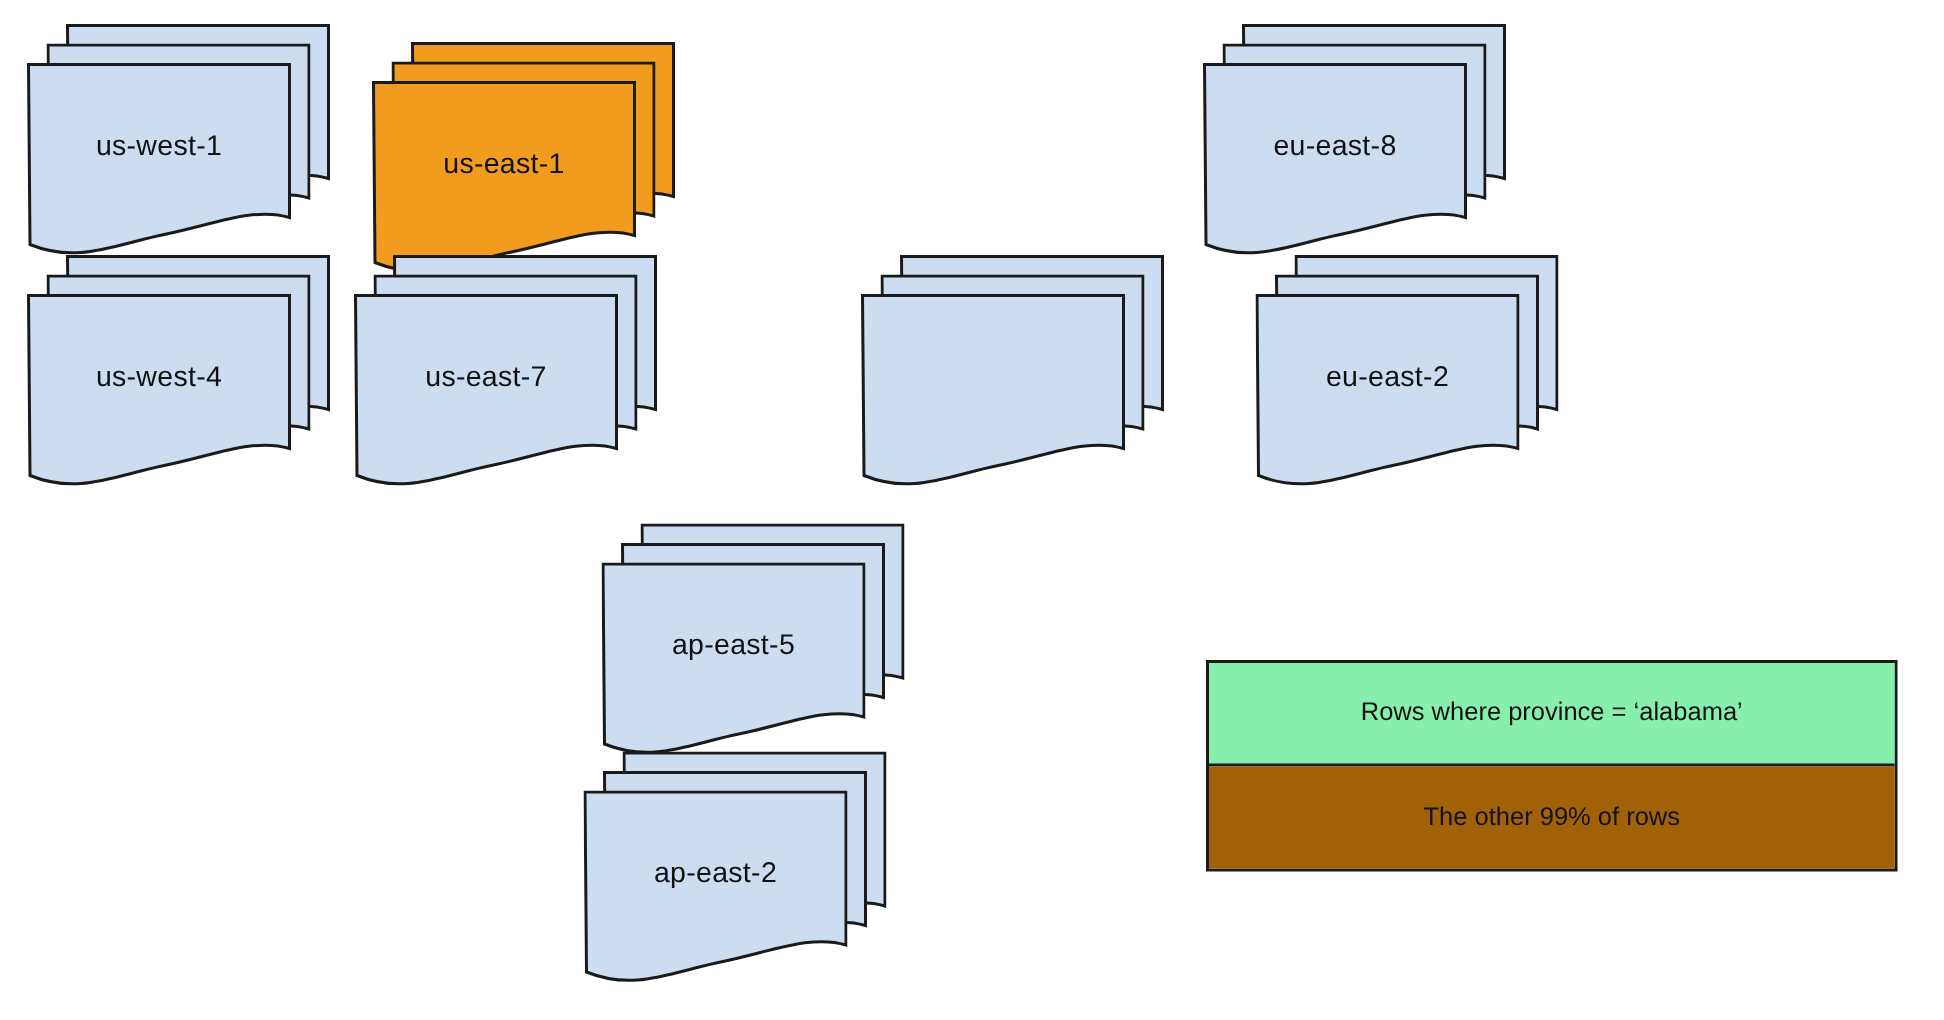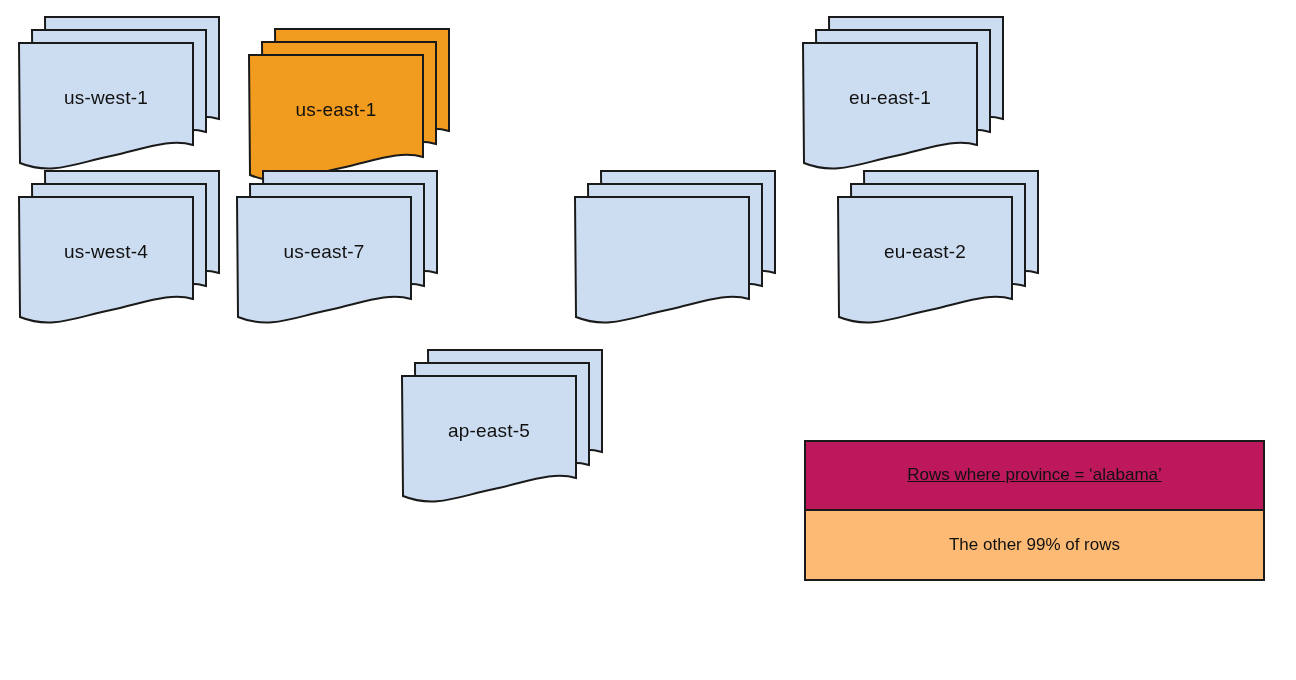--- a/index.html
+++ b/index.html
@@ -94,21 +94,21 @@
   <div class="stack" style="left:802px; top:16px;">
     <svg class="doc back" viewBox="0 0 176 130">
       <path d="M 1 1 L 175 1 L 175 103 C 152 96 126 107 93 114 C 58 121 34 134 2 121 Z" stroke="#1a1a1a" stroke-width="2" fill="#cdddf1"></path>
     </svg>
     <svg class="doc mid" viewBox="0 0 176 130">
       <path d="M 1 1 L 175 1 L 175 103 C 152 96 126 107 93 114 C 58 121 34 134 2 121 Z" stroke="#1a1a1a" stroke-width="2" fill="#cdddf1"></path>
     </svg>
     <svg class="doc front" viewBox="0 0 176 130">
       <path d="M 1 1 L 175 1 L 175 103 C 152 96 126 107 93 114 C 58 121 34 134 2 121 Z" stroke="#1a1a1a" stroke-width="2" fill="#cdddf1"></path>
     </svg>
-    <div class="stack-label">eu-east-1</div>
+    <div class="stack-label">eu-east-8</div>
   </div>
 
   <div class="stack" style="left:18px; top:170px;">
     <svg class="doc back" viewBox="0 0 176 130">
       <path d="M 1 1 L 175 1 L 175 103 C 152 96 126 107 93 114 C 58 121 34 134 2 121 Z" stroke="#1a1a1a" stroke-width="2" fill="#cdddf1"></path>
     </svg>
     <svg class="doc mid" viewBox="0 0 176 130">
       <path d="M 1 1 L 175 1 L 175 103 C 152 96 126 107 93 114 C 58 121 34 134 2 121 Z" stroke="#1a1a1a" stroke-width="2" fill="#cdddf1"></path>
     </svg>
     <svg class="doc front" viewBox="0 0 176 130">
@@ -161,23 +161,35 @@
     </svg>
     <svg class="doc mid" viewBox="0 0 176 130">
       <path d="M 1 1 L 175 1 L 175 103 C 152 96 126 107 93 114 C 58 121 34 134 2 121 Z" stroke="#1a1a1a" stroke-width="2" fill="#cdddf1"></path>
     </svg>
     <svg class="doc front" viewBox="0 0 176 130">
       <path d="M 1 1 L 175 1 L 175 103 C 152 96 126 107 93 114 C 58 121 34 134 2 121 Z" stroke="#1a1a1a" stroke-width="2" fill="#cdddf1"></path>
     </svg>
     <div class="stack-label">ap-east-5</div>
   </div>
 
+  <div class="stack" style="left:389px; top:501px;">
+    <svg class="doc back" viewBox="0 0 176 130">
+      <path d="M 1 1 L 175 1 L 175 103 C 152 96 126 107 93 114 C 58 121 34 134 2 121 Z" stroke="#1a1a1a" stroke-width="2" fill="#cdddf1"></path>
+    </svg>
+    <svg class="doc mid" viewBox="0 0 176 130">
+      <path d="M 1 1 L 175 1 L 175 103 C 152 96 126 107 93 114 C 58 121 34 134 2 121 Z" stroke="#1a1a1a" stroke-width="2" fill="#cdddf1"></path>
+    </svg>
+    <svg class="doc front" viewBox="0 0 176 130">
+      <path d="M 1 1 L 175 1 L 175 103 C 152 96 126 107 93 114 C 58 121 34 134 2 121 Z" stroke="#1a1a1a" stroke-width="2" fill="#cdddf1"></path>
+    </svg>
+    <div class="stack-label">ap-east-2</div>
+  </div>
 
   <div class="legend">
-    <div class="legend-row first" style="background-color: #be185d; text-decoration: underline;">
+    <div class="legend-row first" style="background-color: #86efac;">
       <span>Rows where province = ‘alabama’</span>
     </div>
-    <div class="legend-row" style="background-color: #fdba74;">
+    <div class="legend-row" style="background-color: #a16207;">
       <span>The other 99% of rows</span>
     </div>
   </div>
 
 </div>
 
 </body></html>

